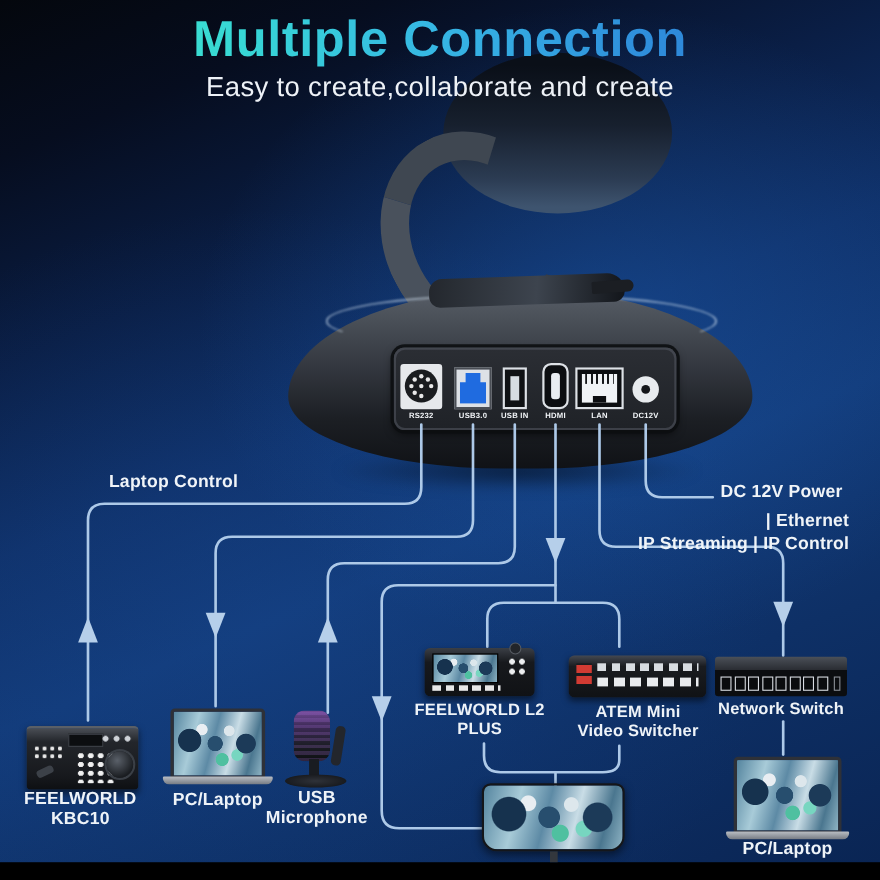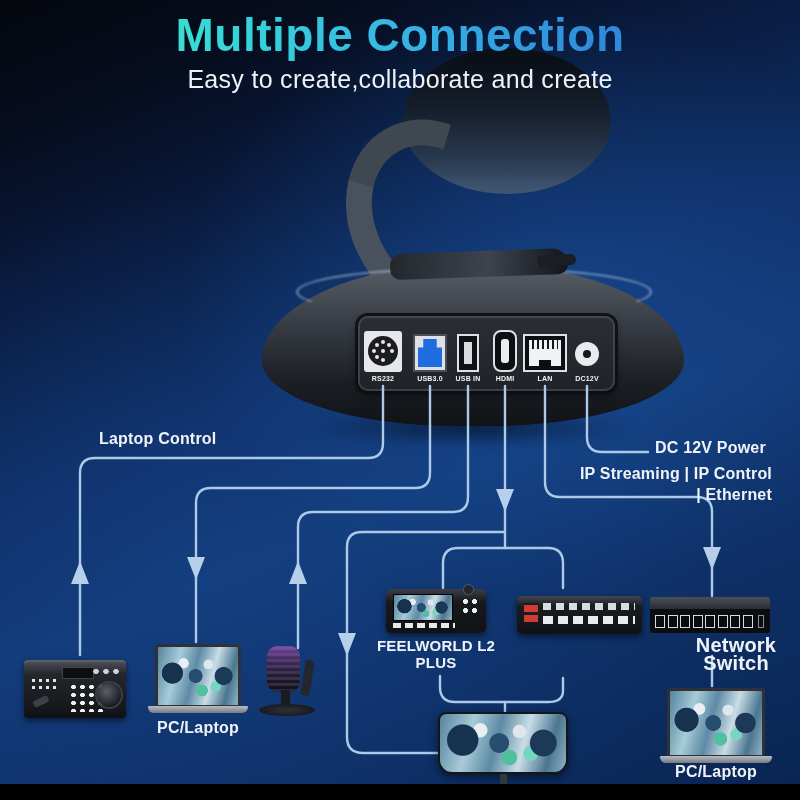--- a/index.html
+++ b/index.html
@@ -220,77 +220,89 @@
     <polygon points="196,580 187,557 205,557"></polygon>
     <polygon points="298,561 289,584 307,584"></polygon>
     <polygon points="505,512 496,489 514,489"></polygon>
     <polygon points="347,656 338,633 356,633"></polygon>
     <polygon points="712,570 703,547 721,547"></polygon>
   </svg>
 
   <div class="conn-label" style="left:99px;top:430px;">Laptop Control</div>
   <div class="conn-label" style="left:655px;top:439px;">DC 12V Power</div>
   <div class="conn-label ip-block" style="right:28px;top:463px;width:260px;">
+    <div>| Ethernet</div>
     <div>IP Streaming | IP Control</div>
-    <div>| Ethernet</div>
   </div>
 
   <div class="device kbc10">
     <div class="kbc-screen"></div>
     <div class="kbc-btns"></div>
     <div class="kbc-grid"></div>
     <div class="kbc-knobs"></div>
     <div class="kbc-jog"></div>
     <div class="kbc-lever"></div>
   </div>
+  <div class="dev-label" style="left:15px;top:718px;width:116px;">
+    <div>FEELWORLD</div>
+    <div>KBC10</div>
+  </div>
 
   <div class="device laptop-left">
     <div class="lap-screen scene"></div>
     <div class="lap-base"></div>
   </div>
   <div class="dev-label" style="left:146px;top:719px;width:104px;">PC/Laptop</div>
 
   <div class="device mic">
     <div class="mic-arm"></div>
     <div class="mic-body"></div>
     <div class="mic-stem"></div>
     <div class="mic-base"></div>
   </div>
+  <div class="dev-label" style="left:238px;top:717px;width:100px;">
+    <div>USB</div>
+    <div>Microphone</div>
+  </div>
 
   <div class="device l2plus">
     <div class="l2-knob"></div>
     <div class="l2-screen scene"></div>
     <div class="l2-btnrow"></div>
     <div class="l2-side"></div>
   </div>
   <div class="dev-label small" style="left:355px;top:637px;width:162px;">
     <div>FEELWORLD L2 PLUS</div>
   </div>
 
   <div class="device atem">
     <div class="atem-red"></div>
     <div class="atem-row1"></div>
     <div class="atem-row2"></div>
   </div>
+  <div class="dev-label small" style="left:516px;top:639px;width:128px;">
+    <div>ATEM Mini</div>
+    <div>Video Switcher</div>
+  </div>
 
   <div class="device nswitch">
     <div class="ns-top"></div>
     <div class="ns-front">
       <div class="ns-port"></div>
       <div class="ns-port"></div>
       <div class="ns-port"></div>
       <div class="ns-port"></div>
       <div class="ns-port"></div>
       <div class="ns-port"></div>
       <div class="ns-port"></div>
       <div class="ns-port"></div>
       <div class="ns-led"></div>
     </div>
   </div>
-  <div class="dev-label" style="left:676px;top:636px;width:120px;font-size:20px;">Network Switch</div>
+  <div class="dev-label" style="left:650px;top:636px;width:120px;font-size:15px;">Network Switch</div>
 
   <div class="device monitor">
     <div class="mon-screen scene"></div>
     <div class="mon-stand"></div>
     <div class="mon-base"></div>
   </div>
 
   <div class="device laptop-right">
     <div class="lap-screen scene"></div>
     <div class="lap-base"></div>

